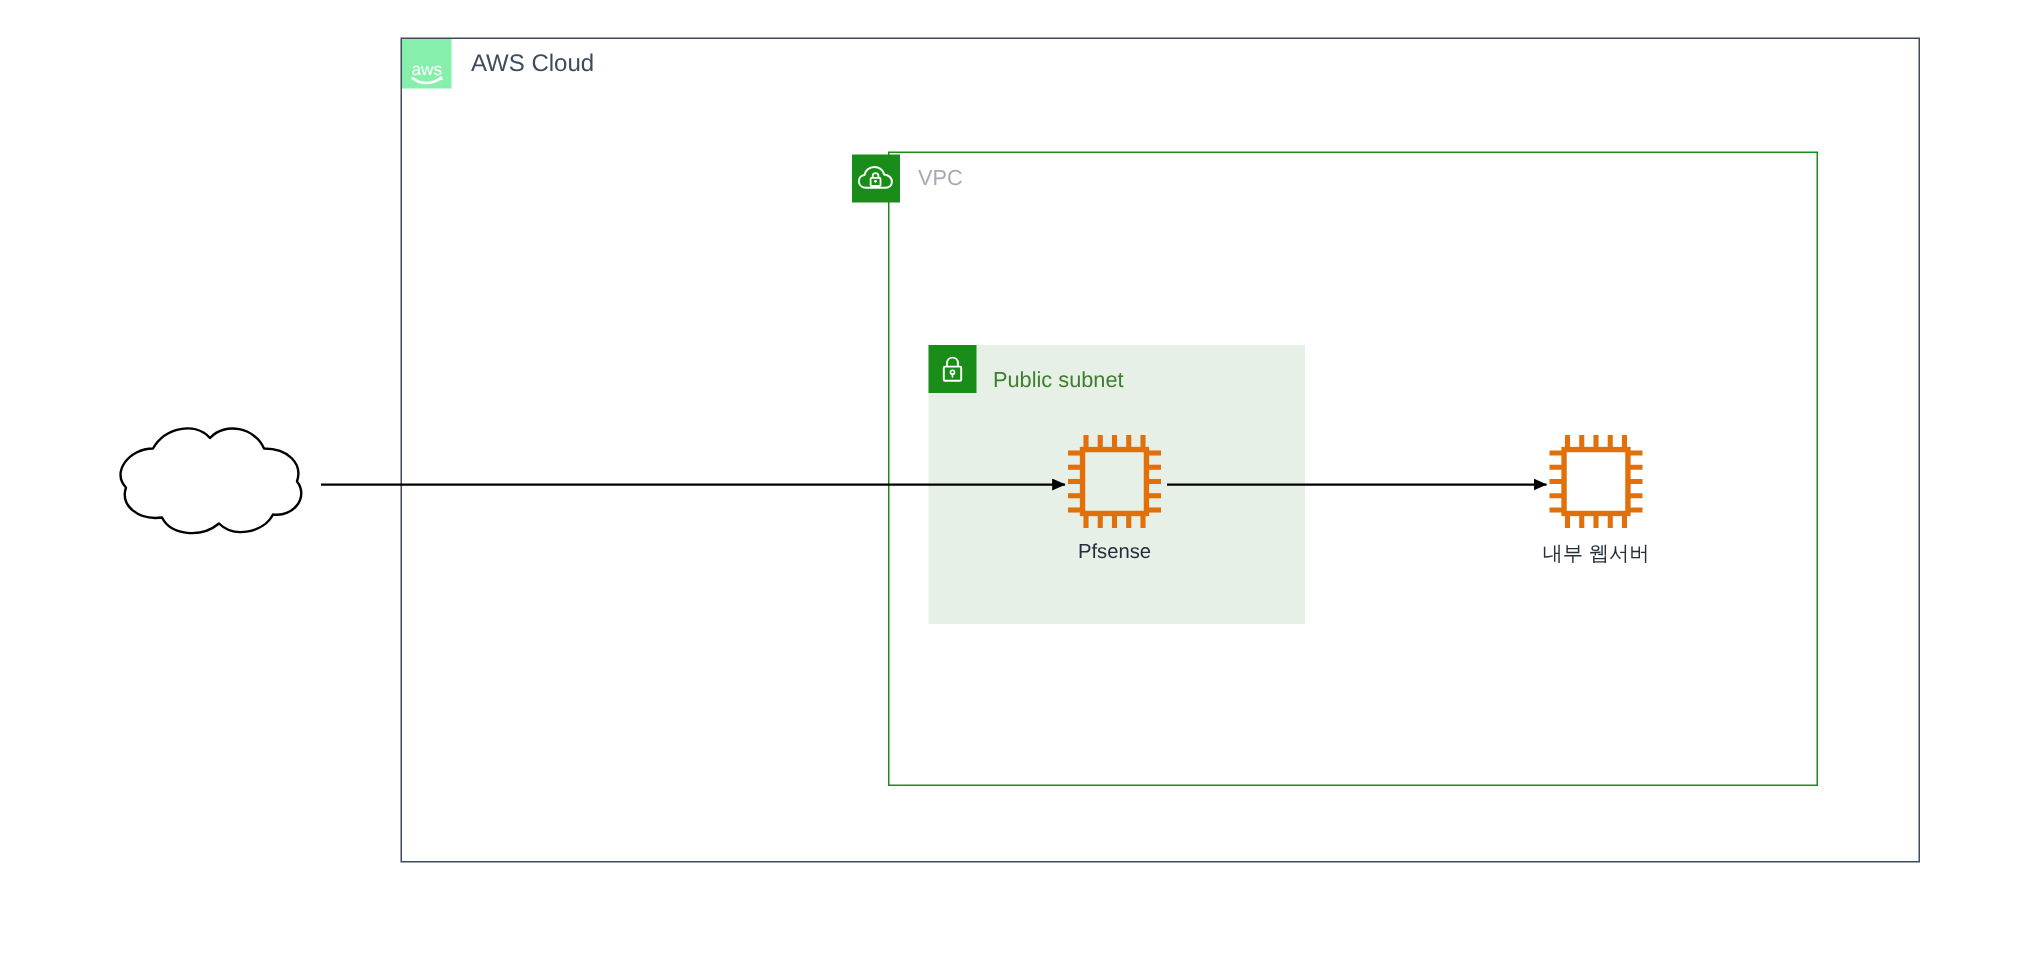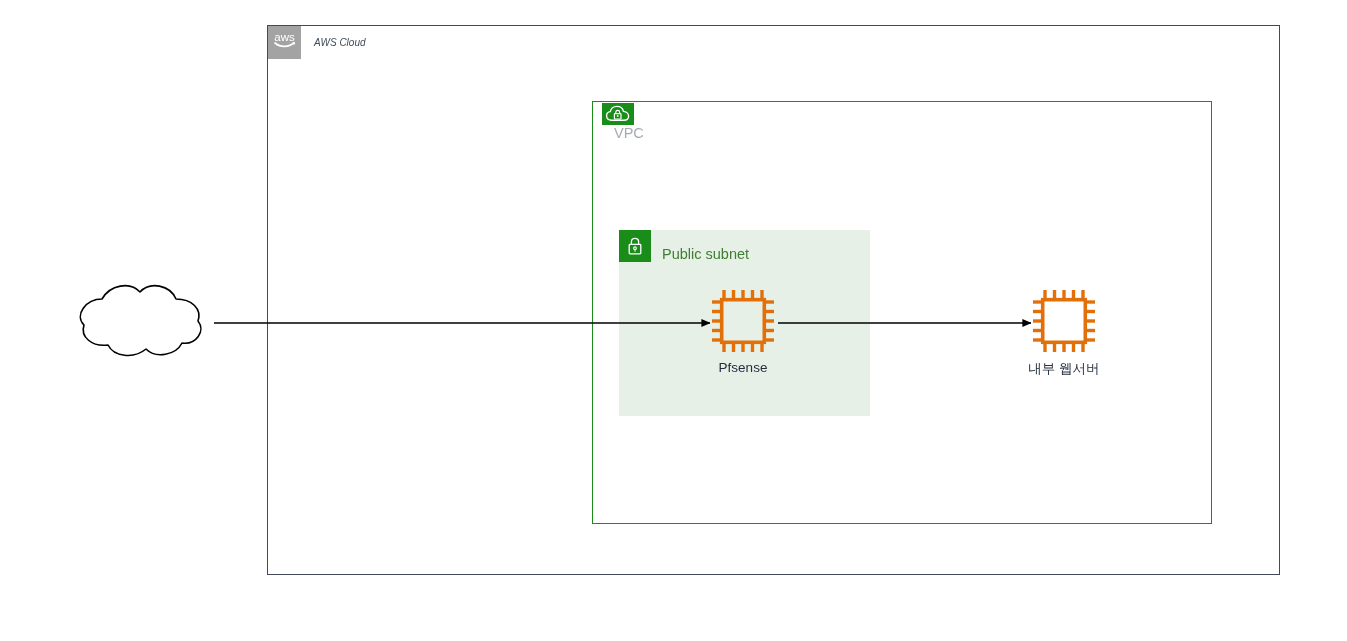--- a/index.html
+++ b/index.html
@@ -35,53 +35,51 @@
     position: absolute;
     left: 268px;
     top: 26px;
     display: flex;
     align-items: center;
     height: 33px;
   }
   .aws-logo-badge {
     width: 33px;
     height: 33px;
-    background: #a3a3a3;
-    display: flex;
-    align-items: flex-start;
+    background: #86efac;
+    display: flex;
+    align-items: flex-end;
     justify-content: center;
     box-sizing: border-box;
   }
   .aws-cloud-label {
     margin-left: 13px;
-    font-size: 10px;
+    font-size: 16px;
     color: #3f4b5b;
     white-space: nowrap;
-    font-style: italic;
   }
 
   
   .vpc-box {
     position: absolute;
     left: 592px;
     top: 101px;
     width: 620px;
     height: 423px;
     border: 1.5px solid #1a8c1a;
     background: #ffffff;
     box-sizing: border-box;
   }
   .vpc-header {
     position: absolute;
-    left: 602px;
+    left: 568px;
     top: 103px;
     display: flex;
-    align-items: flex-start;
+    align-items: center;
     height: 32px;
-    flex-direction: column;
   }
   .vpc-icon-badge {
     width: 32px;
     height: 32px;
     background: #1a8c1a;
     display: flex;
     align-items: center;
     justify-content: center;
     box-sizing: border-box;
   }

